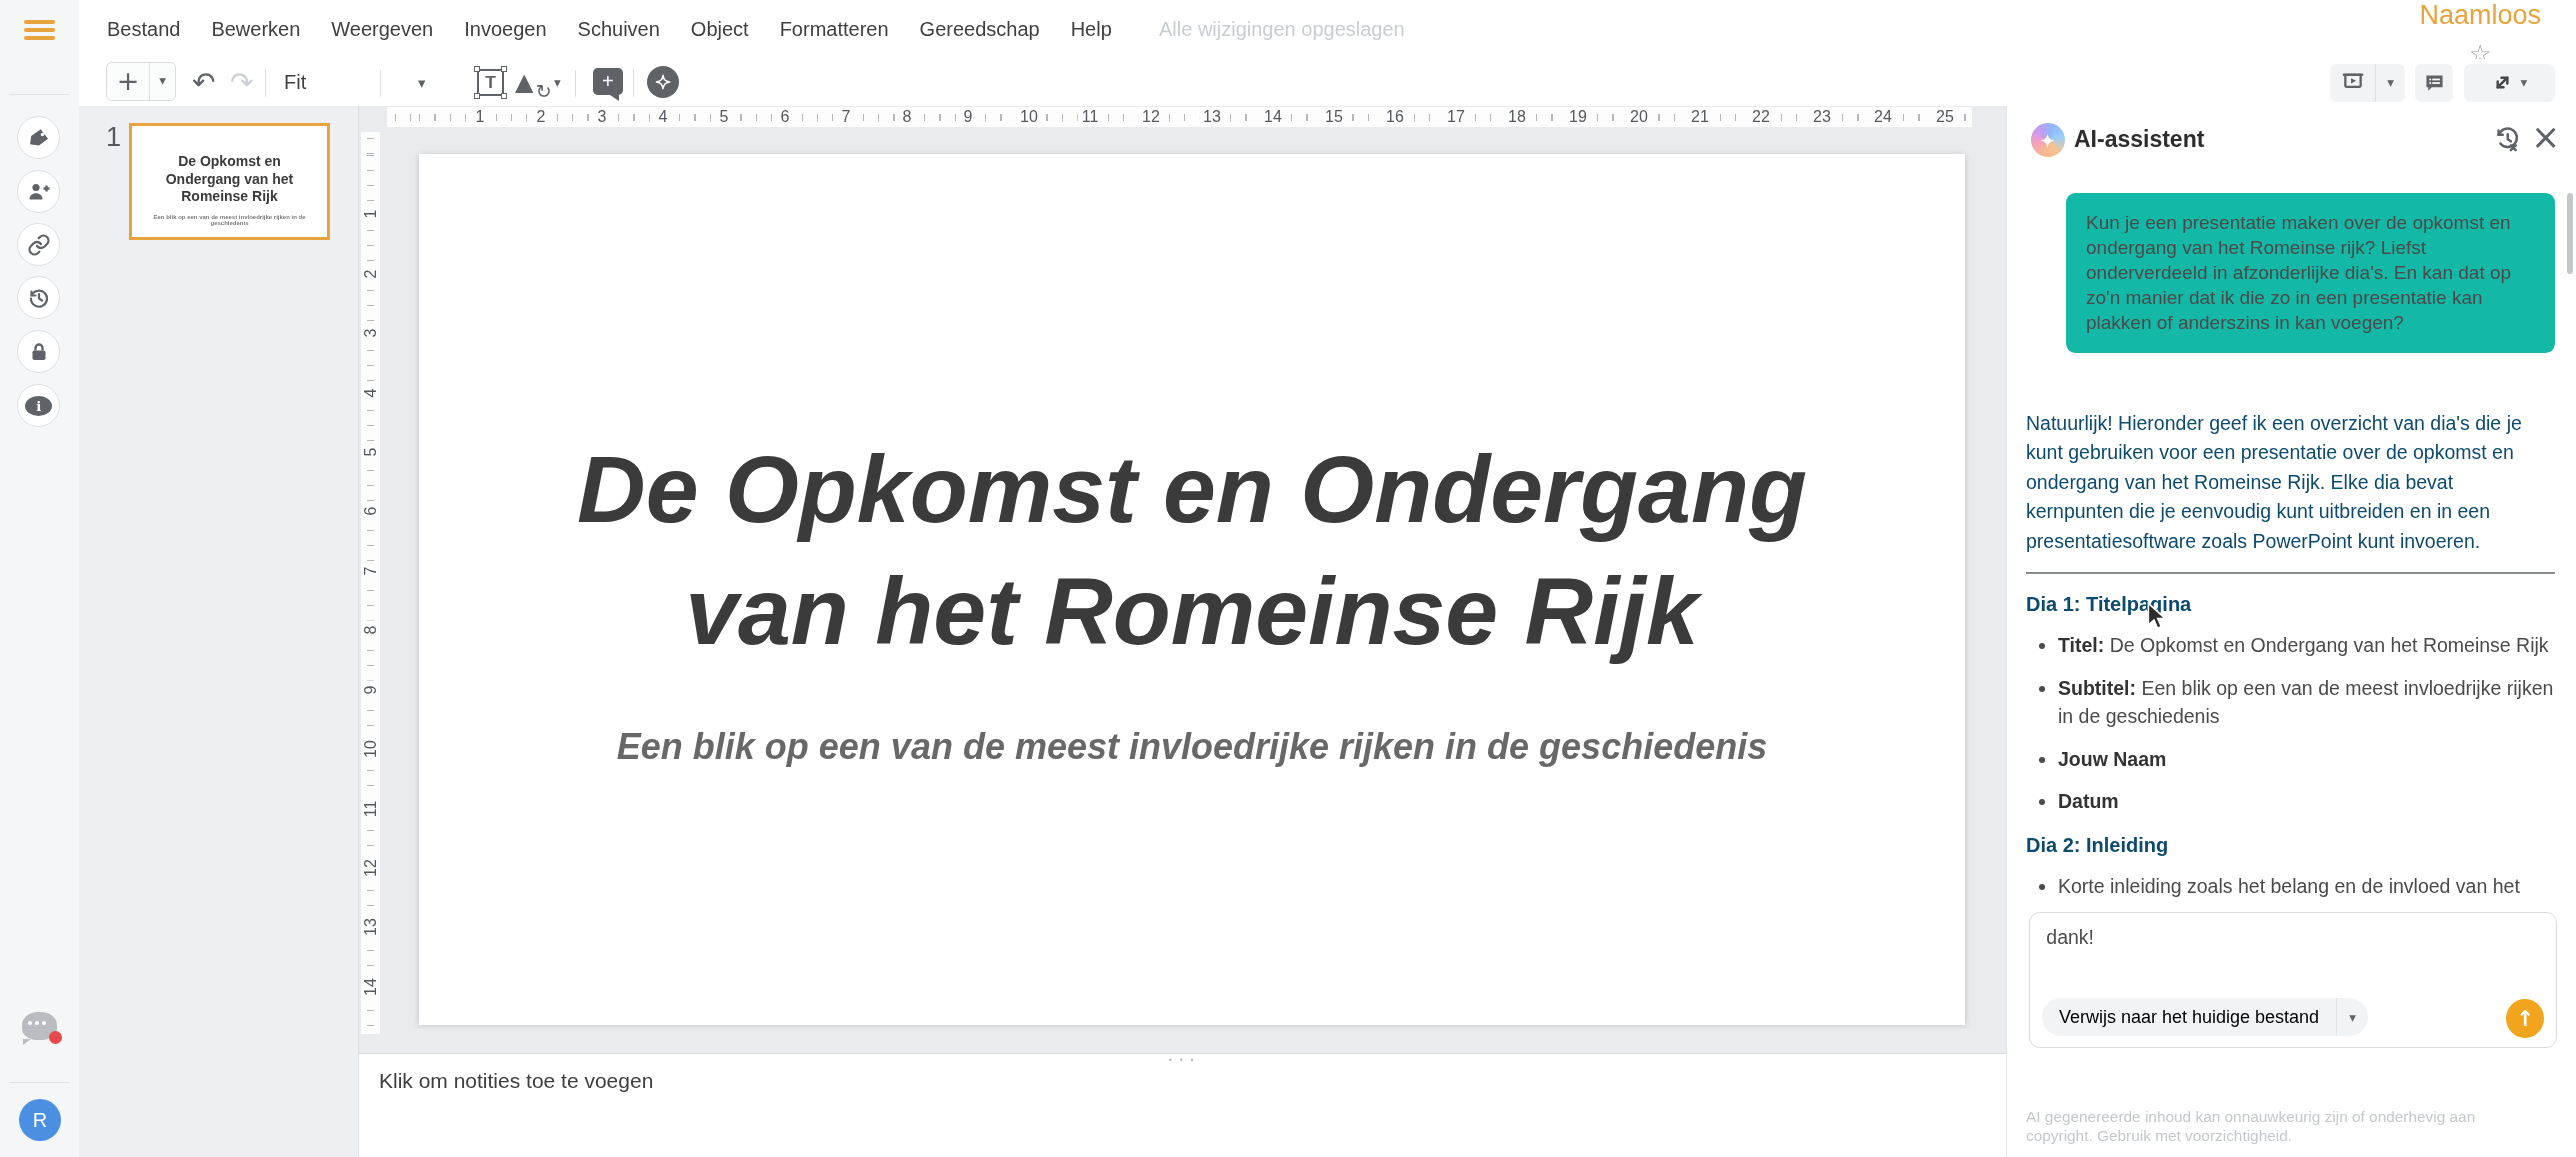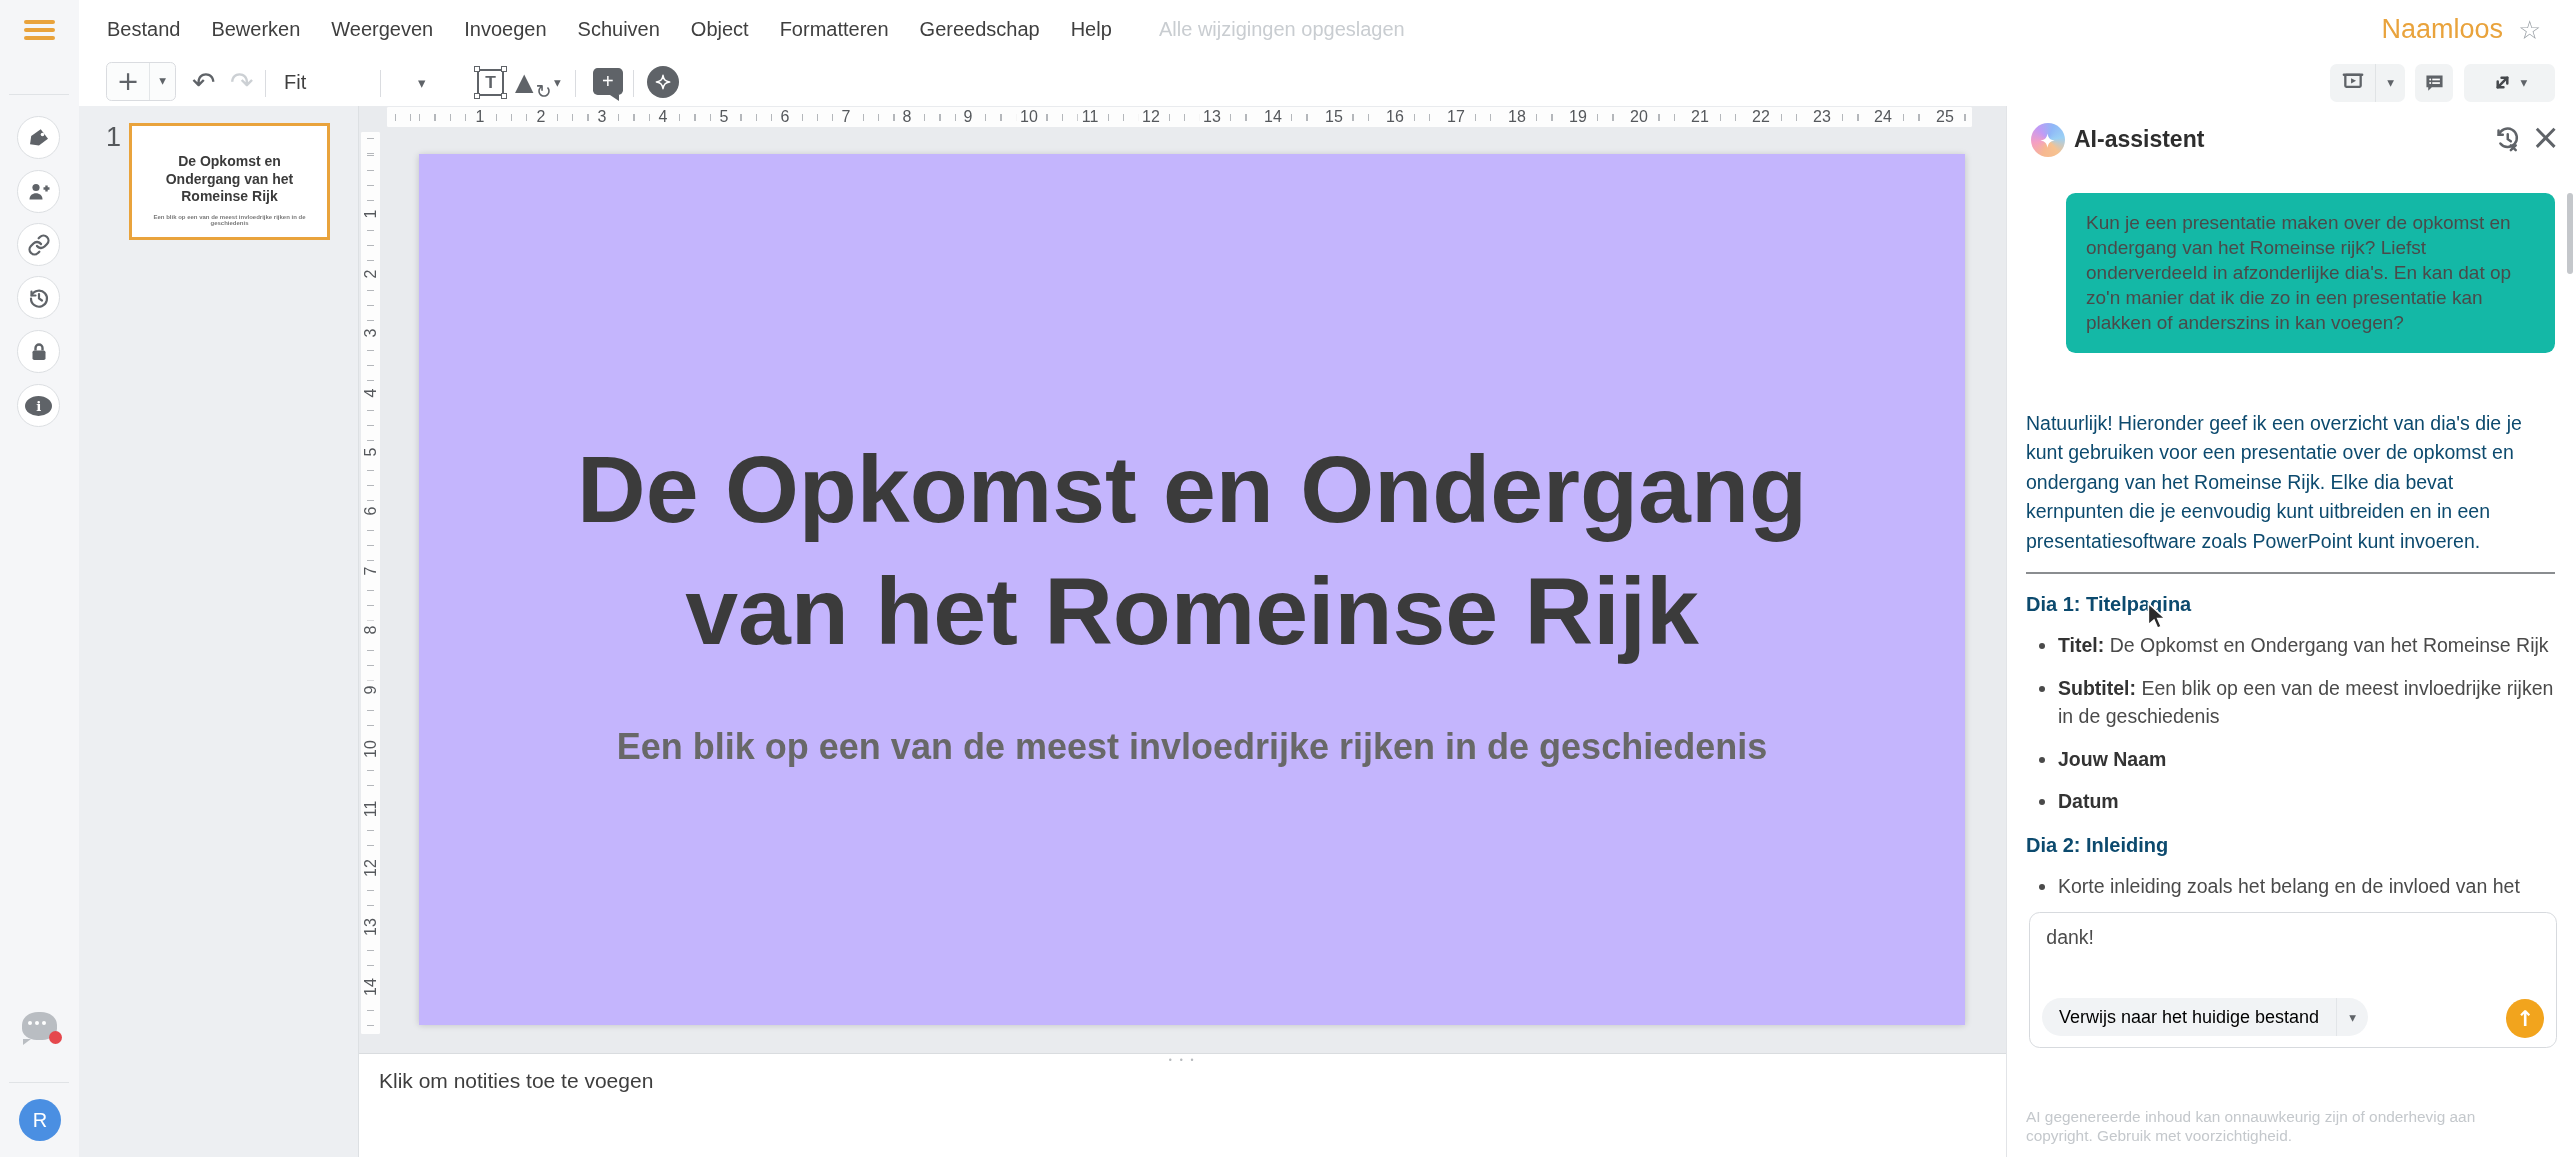--- a/index.html
+++ b/index.html
@@ -23,21 +23,21 @@
   #chat-ghost .tail{position:absolute;left:1.3px;bottom:-5.4px;width:0;height:0;border-left:8px solid #b9bdc2;border-bottom:6.7px solid transparent;}
   #chat-ghost .notif{position:absolute;right:-5.4px;bottom:-4px;width:13.4px;height:13.4px;border-radius:50%;background:#e5484d;}
   #avatar{position:absolute;left:19px;top:1099px;width:42px;height:42px;border-radius:50%;background:#4a8fe2;color:#fff;
           display:flex;align-items:center;justify-content:center;font-size:20px;}
 
   
   #topbar{position:absolute;left:79px;top:0;width:2497px;height:59px;background:#fff;}
   #menubar{position:absolute;left:28px;top:0;height:59px;display:flex;align-items:center;gap:31px;font-size:20px;color:#3f3f3f;}
   #menubar .menu-item{cursor:pointer;white-space:nowrap;}
   #save-status{position:absolute;left:1080px;top:0;height:59px;display:flex;align-items:center;font-size:20px;color:#c9cdd1;white-space:nowrap;}
-  #doc-title-wrap{position:absolute;right:35px;top:0;height:59px;display:flex;align-items:center;gap:15px;}
+  #doc-title-wrap{position:absolute;right:35px;top:0;height:59px;display:flex;align-items:center;gap:8px;flex-direction:column;}
   #doc-title{font-size:27px;color:#e9a33c;}
   #fav-star{font-size:25.5px;color:#9aa0a6;}
 
   
   #toolbar{position:absolute;left:79px;top:59px;width:2497px;height:47px;background:#fff;}
   .tb-sep{position:absolute;top:10.7px;width:0.7px;height:27px;background:#dadce0;}
   #btn-add-slide{position:absolute;left:27px;top:2.7px;width:70px;height:39px;border:0.7px solid #dadce0;border-radius:5.4px;
                  display:flex;box-sizing:border-box;background:#fbfcfc;}
   #btn-add-slide .plus{width:42px;text-align:center;font-size:27px;color:#5f6368;line-height:36px;border-right:0.7px solid #e3e6e8;}
   #btn-add-slide .caret{flex:1;text-align:center;font-size:13.4px;color:#5f6368;line-height:36px;}
@@ -78,21 +78,21 @@
   #canvas{position:absolute;left:359px;top:106px;width:1647px;height:1052px;background:#e9ebee;}
   #hruler{position:absolute;left:28px;top:1.3px;width:1585px;height:20px;background:#fdfdfd;border-radius:1.3px;}
   #hruler .ticks{position:absolute;left:0;top:6.7px;width:100%;height:6.7px;
                  background:repeating-linear-gradient(to right,#b4b7bb 0 1.3px,transparent 1.3px 15.3px);background-position:32px 0;}
   .hnum{position:absolute;top:0;height:20px;line-height:20px;transform:translateX(-50%);background:#fdfdfd;padding:0 4px;font-size:16px;color:#55585c;}
   #vruler{position:absolute;left:2px;top:25.5px;width:19px;height:902px;background:#fdfdfd;border-radius:1.3px;}
   #vruler .ticks{position:absolute;left:6px;top:0;width:6.7px;height:100%;
                  background:repeating-linear-gradient(to bottom,#b4b7bb 0 1.3px,transparent 1.3px 15px);background-position:0 23px;}
   .vnum{position:absolute;left:0;width:19px;height:19px;line-height:19px;text-align:center;transform:translateY(-50%) rotate(-90deg);
         background:#fdfdfd;font-size:16px;color:#55585c;}
-  #slide{position:absolute;left:60px;top:48px;width:1546px;height:871px;background:#c4b5fd;box-shadow:0 1.3px 6.7px rgba(0,0,0,.18);}
+  #slide{position:absolute;left:60px;top:48px;width:1546px;height:871px;background:#ffffff;box-shadow:0 1.3px 6.7px rgba(0,0,0,.18);font-style:italic;}
   #slide-title{position:absolute;left:0;top:274px;width:100%;text-align:center;font-size:95px;line-height:122px;font-weight:bold;color:#3b3b3b;}
   #slide-subtitle{position:absolute;left:0;top:572px;width:100%;text-align:center;font-size:36px;font-weight:bold;color:#686868;}
   #notes-area{position:absolute;left:0;top:947px;width:1647px;height:105px;background:#fff;border-top:1.3px solid #d9dcdf;}
   #notes-handle{position:absolute;left:50%;top:1.3px;transform:translateX(-50%);font-size:8.7px;letter-spacing:2.7px;color:#b7babd;}
   #notes-text{position:absolute;left:20px;top:14.8px;font-size:21px;color:#3e3e3e;}
 
   
   #aipanel{position:absolute;left:2006px;top:106px;width:570px;height:1052px;background:#fff;border-left:0.7px solid #e2e4e7;box-sizing:border-box;}
   #ai-header{position:absolute;left:0;top:0;width:100%;height:67px;}
   #ai-logo{position:absolute;left:23.5px;top:17.4px;width:34px;height:34px;border-radius:50%;

